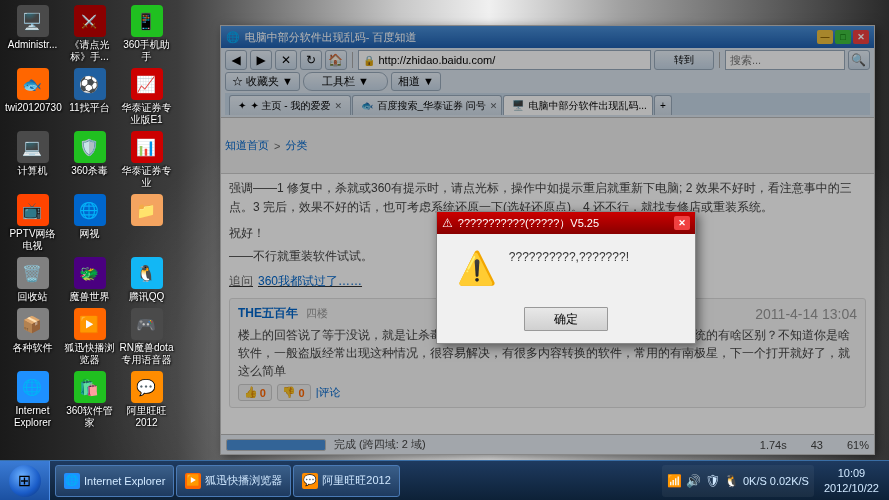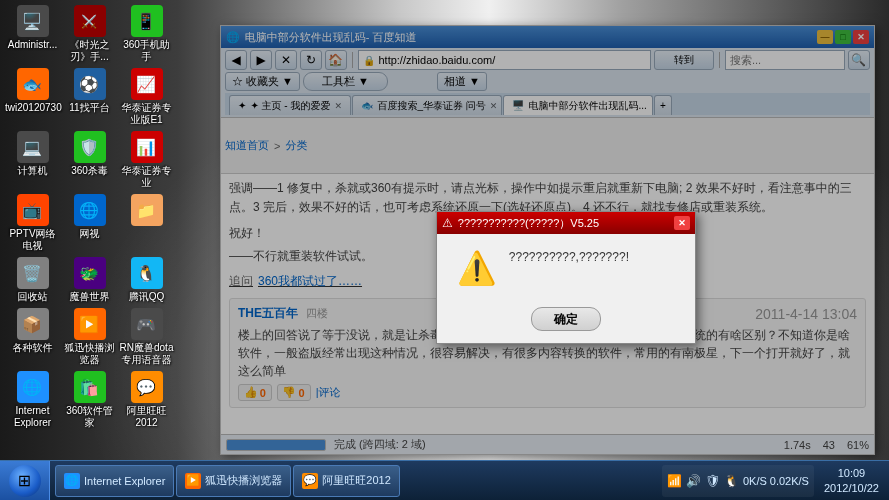--- a/index.html
+++ b/index.html
@@ -391,21 +391,21 @@
     .status-progress-bar {
       height: 100%;
       background: #4a90d9;
       width: 100%;
     }
 
     .status-right {
       margin-left: auto;
       display: flex;
       align-items: flex-start;
-      gap: 12px;
+      gap: 24px;
     }
 
     
     .modal-overlay {
       position: absolute;
       top: 0; left: 0; right: 0; bottom: 0;
       background: rgba(0,0,0,0.3);
       z-index: 50;
       display: flex;
       align-items: center;
@@ -474,31 +474,30 @@
       line-height: 1.4;
     }
 
     .modal-buttons {
       display: flex;
       justify-content: center;
       padding: 5px 10px 12px;
     }
 
     .modal-ok-btn {
-      width: 70px;
+      width: 84px;
       height: 24px;
       background: linear-gradient(to bottom, #e8e8e8, #d0d0d0);
       border: 1px solid #999;
-      border-radius: 11px;
+      border-radius: 1px;
       cursor: pointer;
       font-size: 12px;
       display: flex;
       align-items: center;
       justify-content: center;
-      font-weight: bold;
     }
 
     
     .ie-color { background: #1e90ff; }
     .360-color { background: #20c020; }
 
     .toolbar-separator {
       width: 1px;
       height: 16px;
       background: #aaa;
@@ -581,21 +580,21 @@
 
   <div class="left-icons">
 
     <div class="di-row">
       <div class="di">
         <div class="di-icon" style="background:#4a4a4a;">🖥️</div>
         <div class="di-label">Administr...</div>
       </div>
       <div class="di">
         <div class="di-icon" style="background:#8b0000;font-size:13px;">⚔️</div>
-        <div class="di-label">《时光之刃》手...</div>
+        <div class="di-label">《请点光标》手...</div>
       </div>
       <div class="di">
         <div class="di-icon" style="background:#20c020;">📱</div>
         <div class="di-label">360手机助手</div>
       </div>
     </div>
 
     <div class="di-row">
       <div class="di">
         <div class="di-icon" style="background:#ff6600;">🐟</div>
@@ -712,21 +711,21 @@
           <span style="margin-left:3px;">http://zhidao.baidu.com/</span>
         </div>
         <div class="nav-btn" style="width:60px;font-size:10px;">转到</div>
         <div class="toolbar-separator"></div>
         <input class="search-box" type="text" placeholder="搜索..." style="">
         <div class="nav-btn">🔍</div>
       </div>
       <div class="toolbar-row2">
         <button style="background:linear-gradient(to bottom,#e8f0f8,#c8d8e8);border:1px solid #9ab;border-radius:3px;padding:1px 6px;font-size:11px;cursor:pointer;">☆ 收藏夹 ▼</button>
         <button style="background:linear-gradient(to bottom,#e8f0f8,#c8d8e8);border:1px solid #9ab;border-radius:9px;padding:1px 18px;font-size:11px;cursor:pointer;">工具栏 ▼</button>
-        <button style="background:linear-gradient(to bottom,#e8f0f8,#c8d8e8);border:1px solid #9ab;border-radius:3px;padding:1px 6px;font-size:11px;cursor:pointer;margin-left:46px;">相道 ▼</button>
+        <button style="background:linear-gradient(to bottom,#e8f0f8,#c8d8e8);border:1px solid #9ab;border-radius:3px;padding:1px 6px;font-size:11px;cursor:pointer;">相道 ▼</button>
       </div>
 
       <div class="tab-bar">
         <div class="tab">
           <span>✦</span>
           <span>✦ 主页 - 我的爱爱</span>
           <span class="tab-close">✕</span>
         </div>
         <div class="tab">
           <span>🐟</span>

